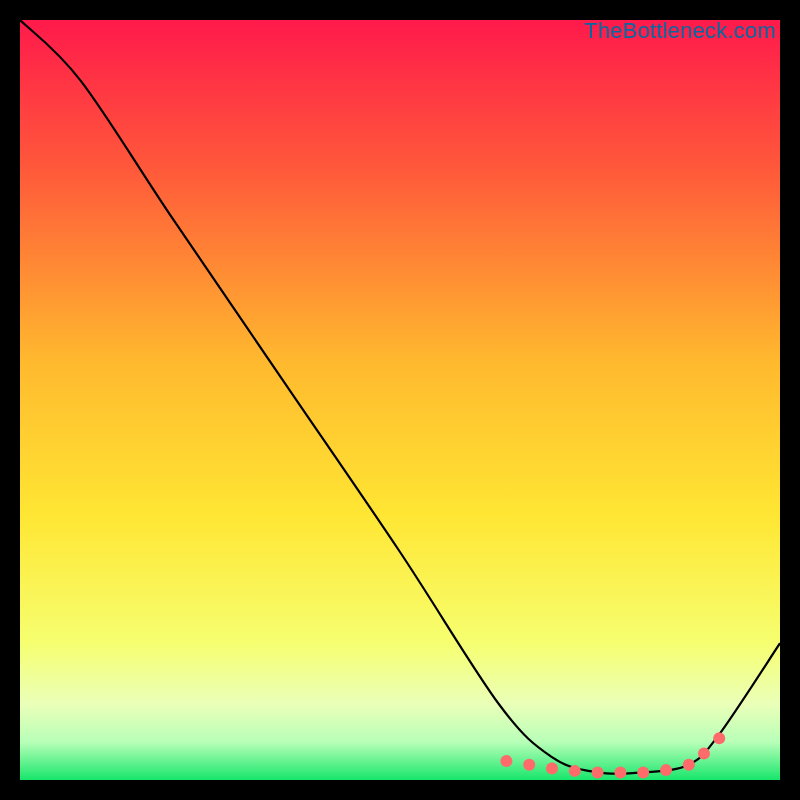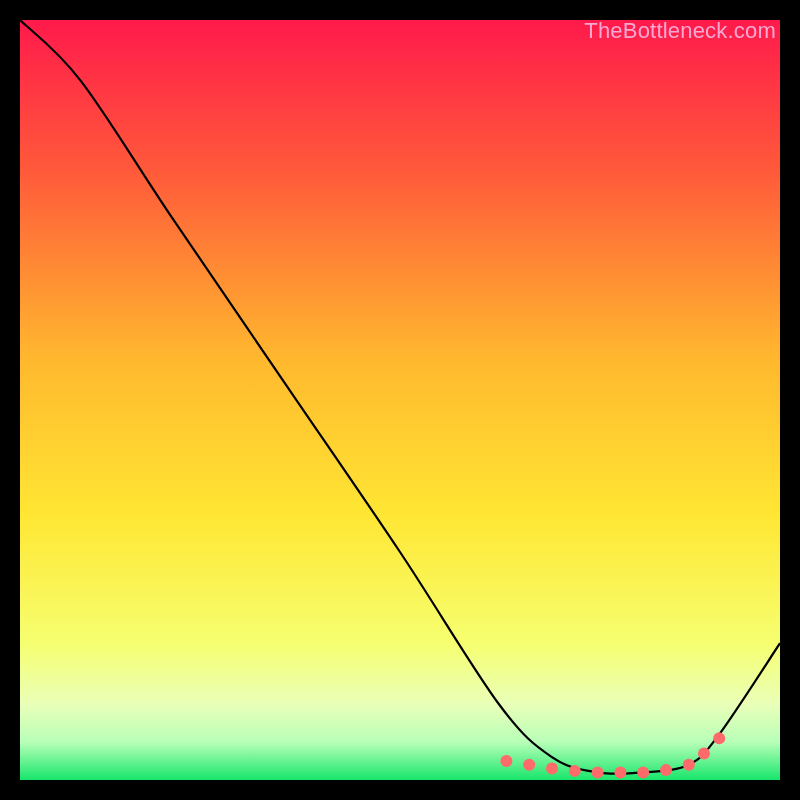--- a/index.html
+++ b/index.html
@@ -24,21 +24,21 @@
     top: 0;
     width: 760px;
     height: 760px;
   }
   .watermark {
     position: absolute;
     top: -2px;
     right: 4px;
     font-family: Arial, Helvetica, sans-serif;
     font-size: 22px;
-    color: #f9a8d4;
+    color: #0369a1;
     letter-spacing: 0.2px;
     user-select: none;
   }
 </style>
 </head>
 <body>
 
 <div class="frame">
 
   <svg class="plot" viewBox="0 0 760 760" preserveAspectRatio="none">

